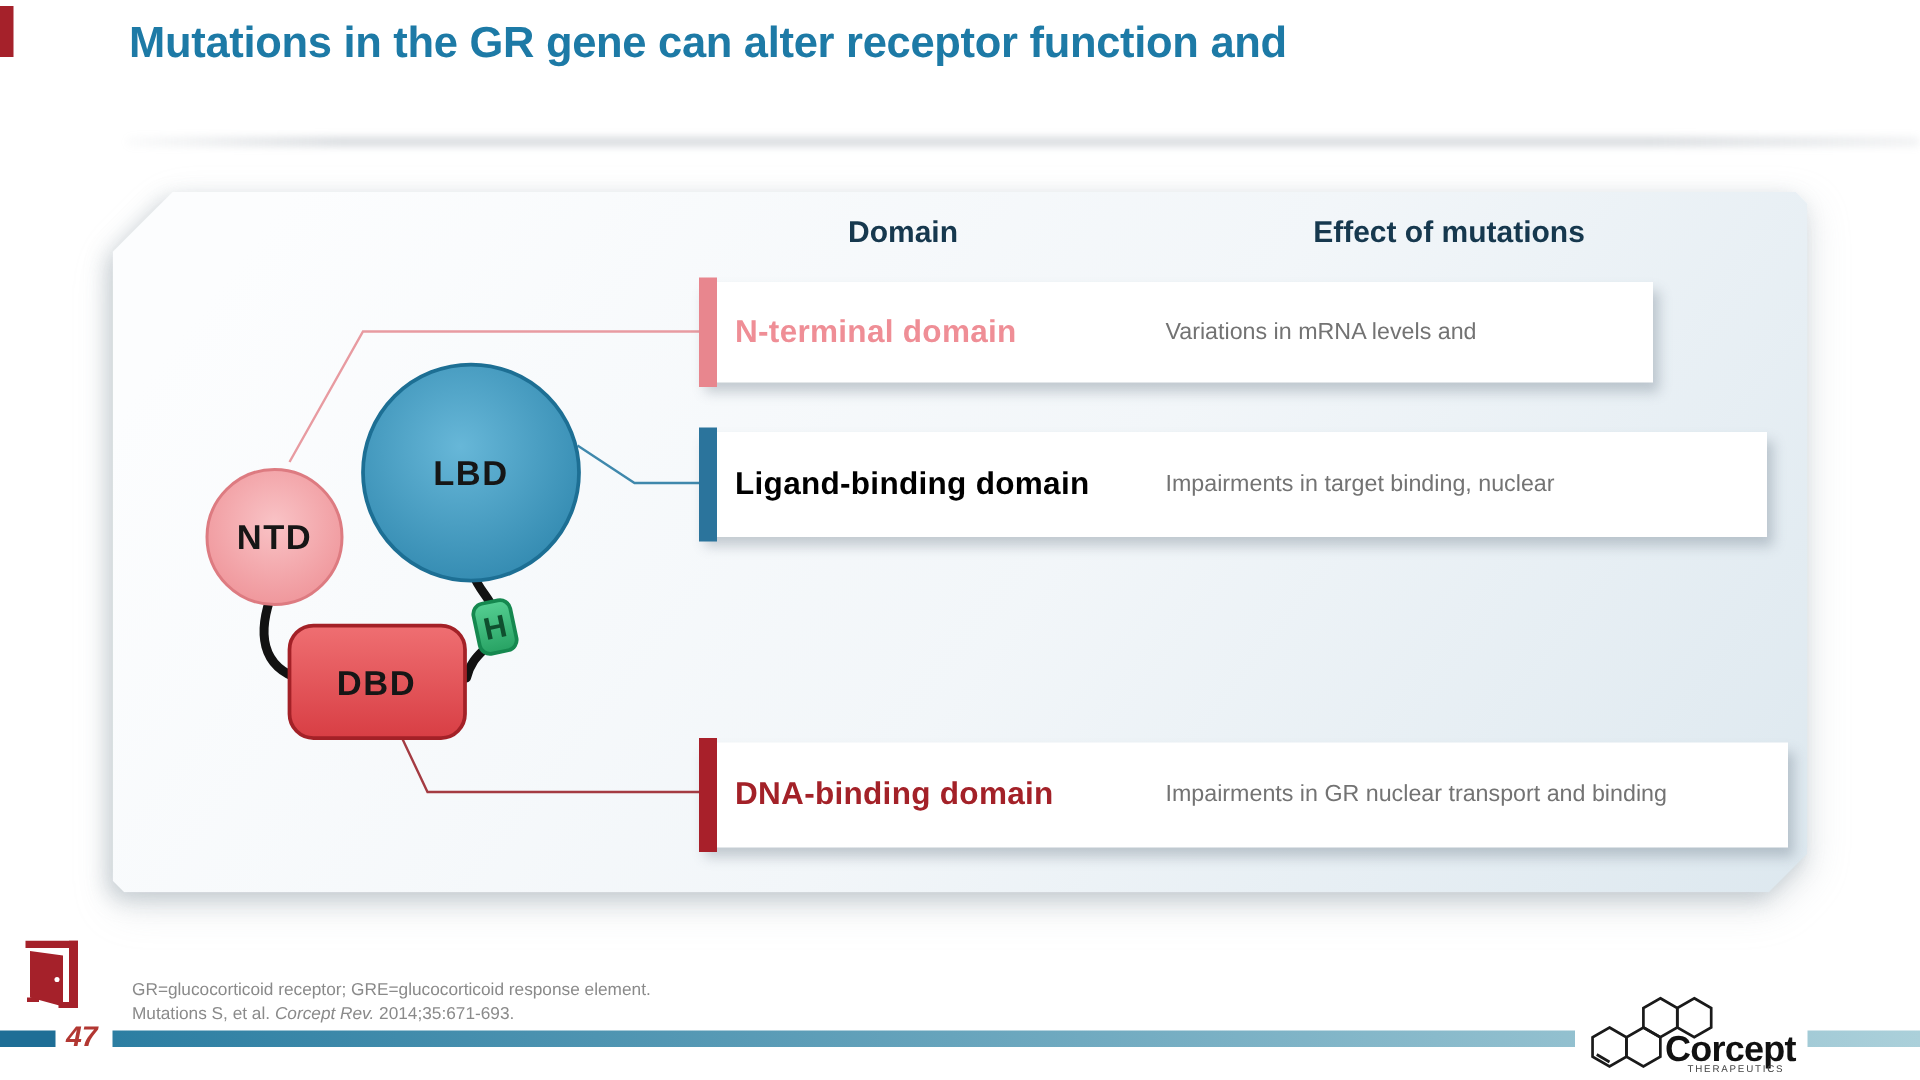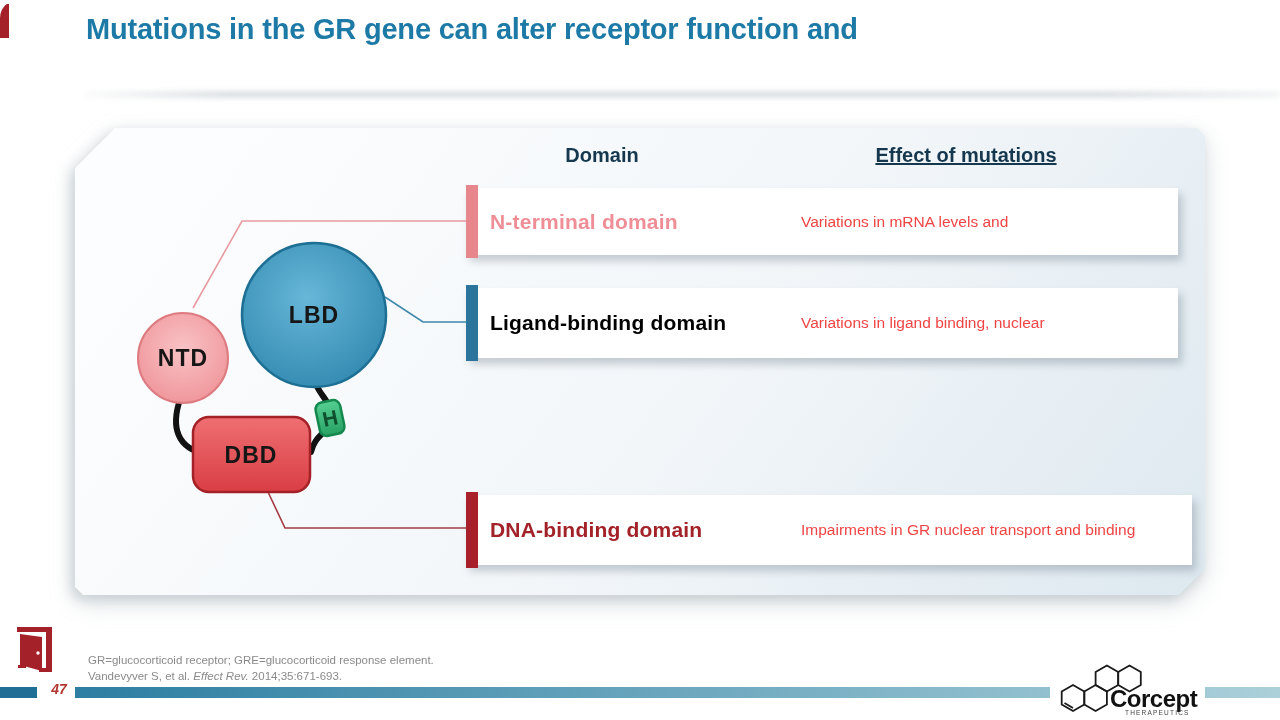--- a/index.html
+++ b/index.html
@@ -1,17 +1,17 @@
 <!DOCTYPE html>
 <html><head>
 <meta charset="utf-8">
 <style>
   html,body{margin:0;padding:0;background:#fff;}
   .stage{position:relative;width:1280px;height:720px;background:#ffffff;overflow:hidden;
-         font-family:"Liberation Sans", sans-serif;border-radius:18px;}
+         font-family:"Liberation Sans", sans-serif;}
 
   
   .corner-mark{position:absolute;left:0;top:4px;width:9px;height:34px;background:#a5212a;}
 
   
   .title{position:absolute;left:86px;top:9px;margin:0;font-size:29px;line-height:41px;
          font-weight:700;color:#1d7aa6;letter-spacing:-0.2px;}
   .title span{display:block;}
   .title-shadow{position:absolute;left:84px;top:91px;width:1196px;height:7px;border-radius:4px;
          background:linear-gradient(to right,rgba(140,150,160,0.03),rgba(140,150,160,0.30) 12%,
@@ -23,41 +23,41 @@
   .panel{width:100%;height:100%;
          background:linear-gradient(128deg,#fcfdfe 8%,#f2f6f9 55%,#dde8ef 100%);
          clip-path:polygon(40px 0,1122px 0,1130px 8px,1130px 441px,1104px 467px,8px 467px,0 459px,0 40px);}
 
   
   .diagram{position:absolute;left:0;top:0;z-index:2;pointer-events:none;}
 
   
   .col-header{position:absolute;z-index:3;font-size:20px;font-weight:700;color:#16384e;text-align:center;}
   #h-domain{left:467px;top:144px;width:270px;}
-  #h-effect{left:790px;top:144px;width:352px;text-decoration:underline;}
+  #h-effect{left:790px;top:144px;width:352px;}
 
   
   .card{position:absolute;left:466px;background:#ffffff;z-index:3;
         box-shadow:4px 6px 8px rgba(90,105,120,0.32);}
-  .card1{top:188px;height:67px;width:712px;text-decoration:underline;}
+  .card1{top:188px;height:67px;width:636px;text-decoration:underline;}
   .card2{top:288px;height:70px;width:712px;}
   .card3{top:495px;height:70px;width:726px;}
   .accent{position:absolute;left:0;top:-3px;bottom:-3px;width:12px;}
   .domain-label{position:absolute;left:24px;top:50%;transform:translateY(-50%);
         font-size:21px;font-weight:700;letter-spacing:0.2px;}
   .effect{position:absolute;left:311px;top:50%;transform:translateY(-50%);
-        width:400px;font-size:15.5px;line-height:22px;color:#ef4444;margin-left:24px;}
+        width:400px;font-size:15.5px;line-height:22px;color:#737373;}
 
   
   .door-icon{position:absolute;left:15px;top:627px;z-index:4;}
   .footnote{position:absolute;left:88px;top:652px;font-size:11.5px;line-height:16px;color:#8a8a8a;z-index:4;}
   .footnote .it{font-style:italic;}
   .bar-seg-left{position:absolute;left:0;top:687px;width:37px;height:11px;background:#1e6e96;z-index:4;}
-  .page-num{position:absolute;left:44px;top:681px;width:30px;text-align:center;z-index:4;
-        font-size:14px;font-style:italic;font-weight:700;color:#b23732;}
+  .page-num{position:absolute;left:44px;top:681px;width:30px;z-index:4;
+        font-size:19px;font-style:italic;font-weight:700;color:#b23732;}
   .bar-main{position:absolute;left:75px;top:687px;width:1205px;height:11px;z-index:4;
         background:linear-gradient(to right,#2c7ea2,#abd0da);}
   .logo-patch{position:absolute;left:1050px;top:683px;width:155px;height:18px;background:#ffffff;z-index:5;}
   .logo{position:absolute;left:1053px;top:650px;z-index:6;}
   .logo text{font-family:"Liberation Sans", sans-serif;}
 </style>
 </head>
 <body>
 
 <div class="stage">
@@ -121,21 +121,21 @@
     <div class="domain-label" style="color: rgb(239, 142, 150);">N-terminal domain</div>
     <div class="effect">
       <div>Variations in mRNA levels and</div>
     </div>
   </div>
 
   <div class="card card2">
     <div class="accent" style="background: rgb(43, 116, 156);"></div>
     <div class="domain-label" style="color: #000000;">Ligand-binding domain</div>
     <div class="effect">
-      <div>Variations in ligand binding, nuclear</div>
+      <div>Impairments in target binding, nuclear</div>
     </div>
   </div>
 
   <div class="card card3">
     <div class="accent" style="background: rgb(168, 32, 42);"></div>
     <div class="domain-label" style="color: rgb(163, 33, 40);">DNA-binding domain</div>
     <div class="effect">
       <div>Impairments in GR nuclear transport and binding</div>
     </div>
   </div>
@@ -144,21 +144,21 @@
     <rect x="2" y="0" width="35" height="5" fill="#a5212a"></rect>
     <rect x="31" y="0" width="6" height="44" fill="#a5212a"></rect>
     <rect x="24" y="41" width="13" height="4" fill="#a5212a"></rect>
     <rect x="3" y="38" width="8" height="3" fill="#a5212a"></rect>
     <polygon points="5,7 27,10 27,44 5,38" fill="#a5212a"></polygon>
     <circle cx="23" cy="26" r="1.7" fill="#ffffff"></circle>
   </svg>
 
   <div class="footnote">
     <div>GR=glucocorticoid receptor; GRE=glucocorticoid response element.</div>
-    <div><span>Vandevyver S, et al. </span><span class="it">Effect Rev.</span><span> 2014;35:671-693.</span></div>
+    <div><span>Mutations S, et al. </span><span class="it">Corcept Rev.</span><span> 2014;35:671-693.</span></div>
   </div>
 
   <div class="bar-seg-left"></div>
   <div class="page-num">47</div>
   <div class="bar-main"></div>
   <div class="logo-patch"></div>
 
   <svg class="logo" width="150" height="66" viewBox="0 0 150 66">
     <g fill="none" stroke="#1a1a1a" stroke-width="1.8">
       <polygon points="20,35 31.3,41.5 31.3,54.5 20,61 8.7,54.5 8.7,41.5"></polygon>

